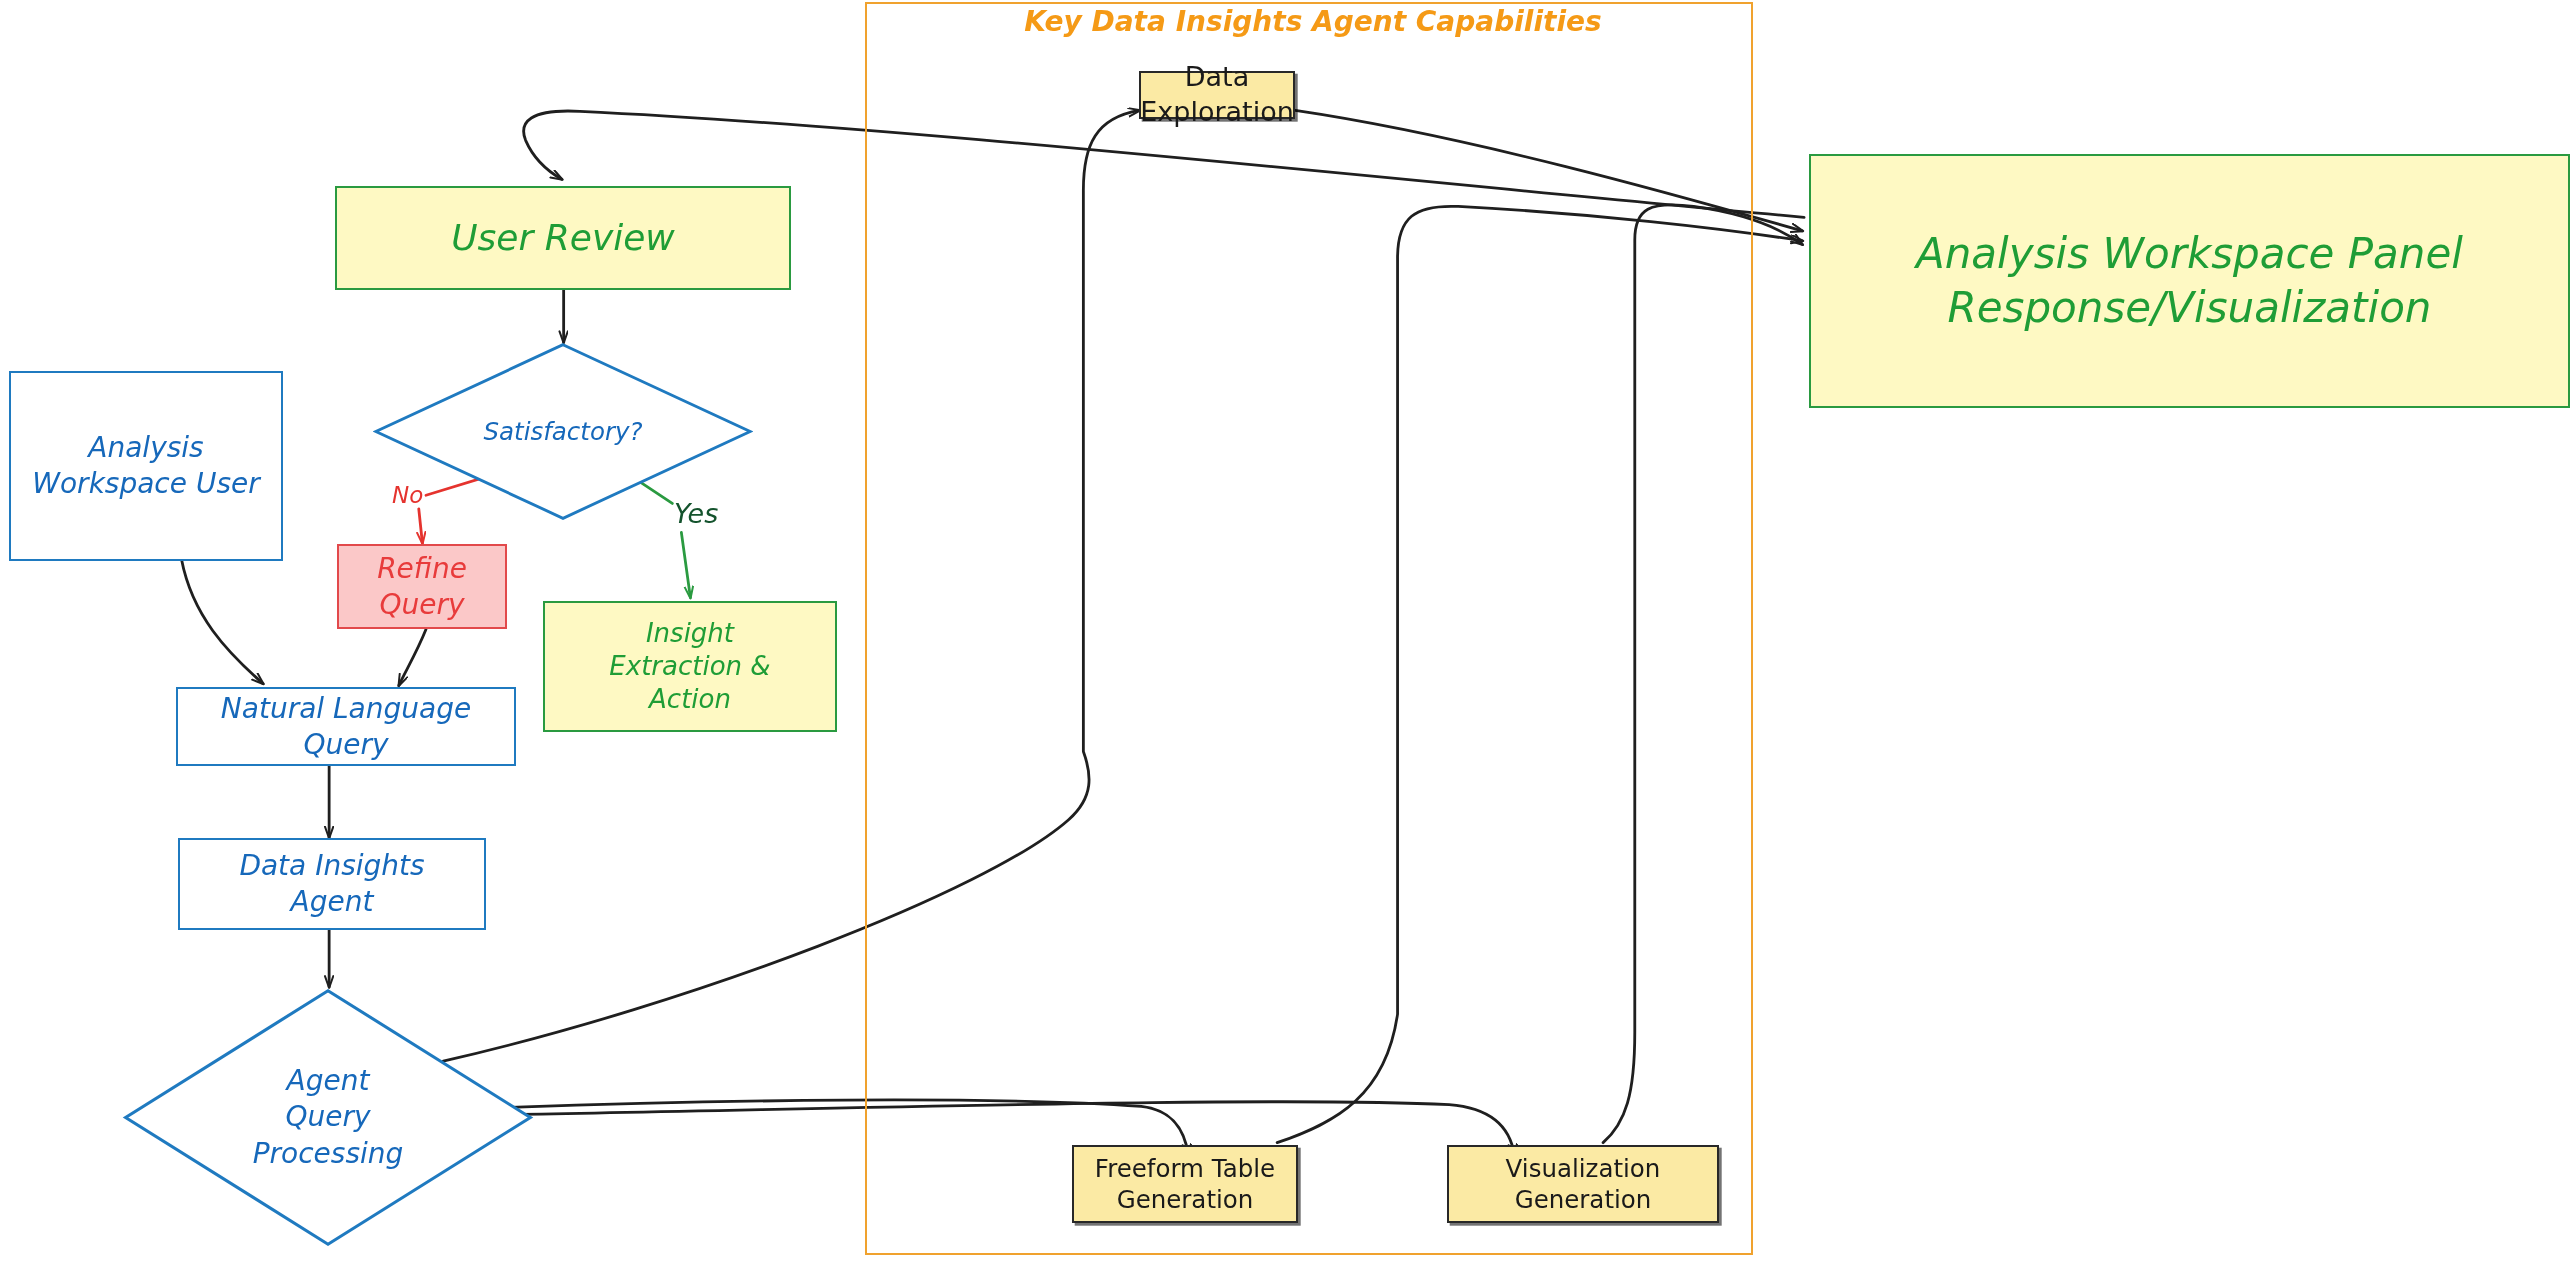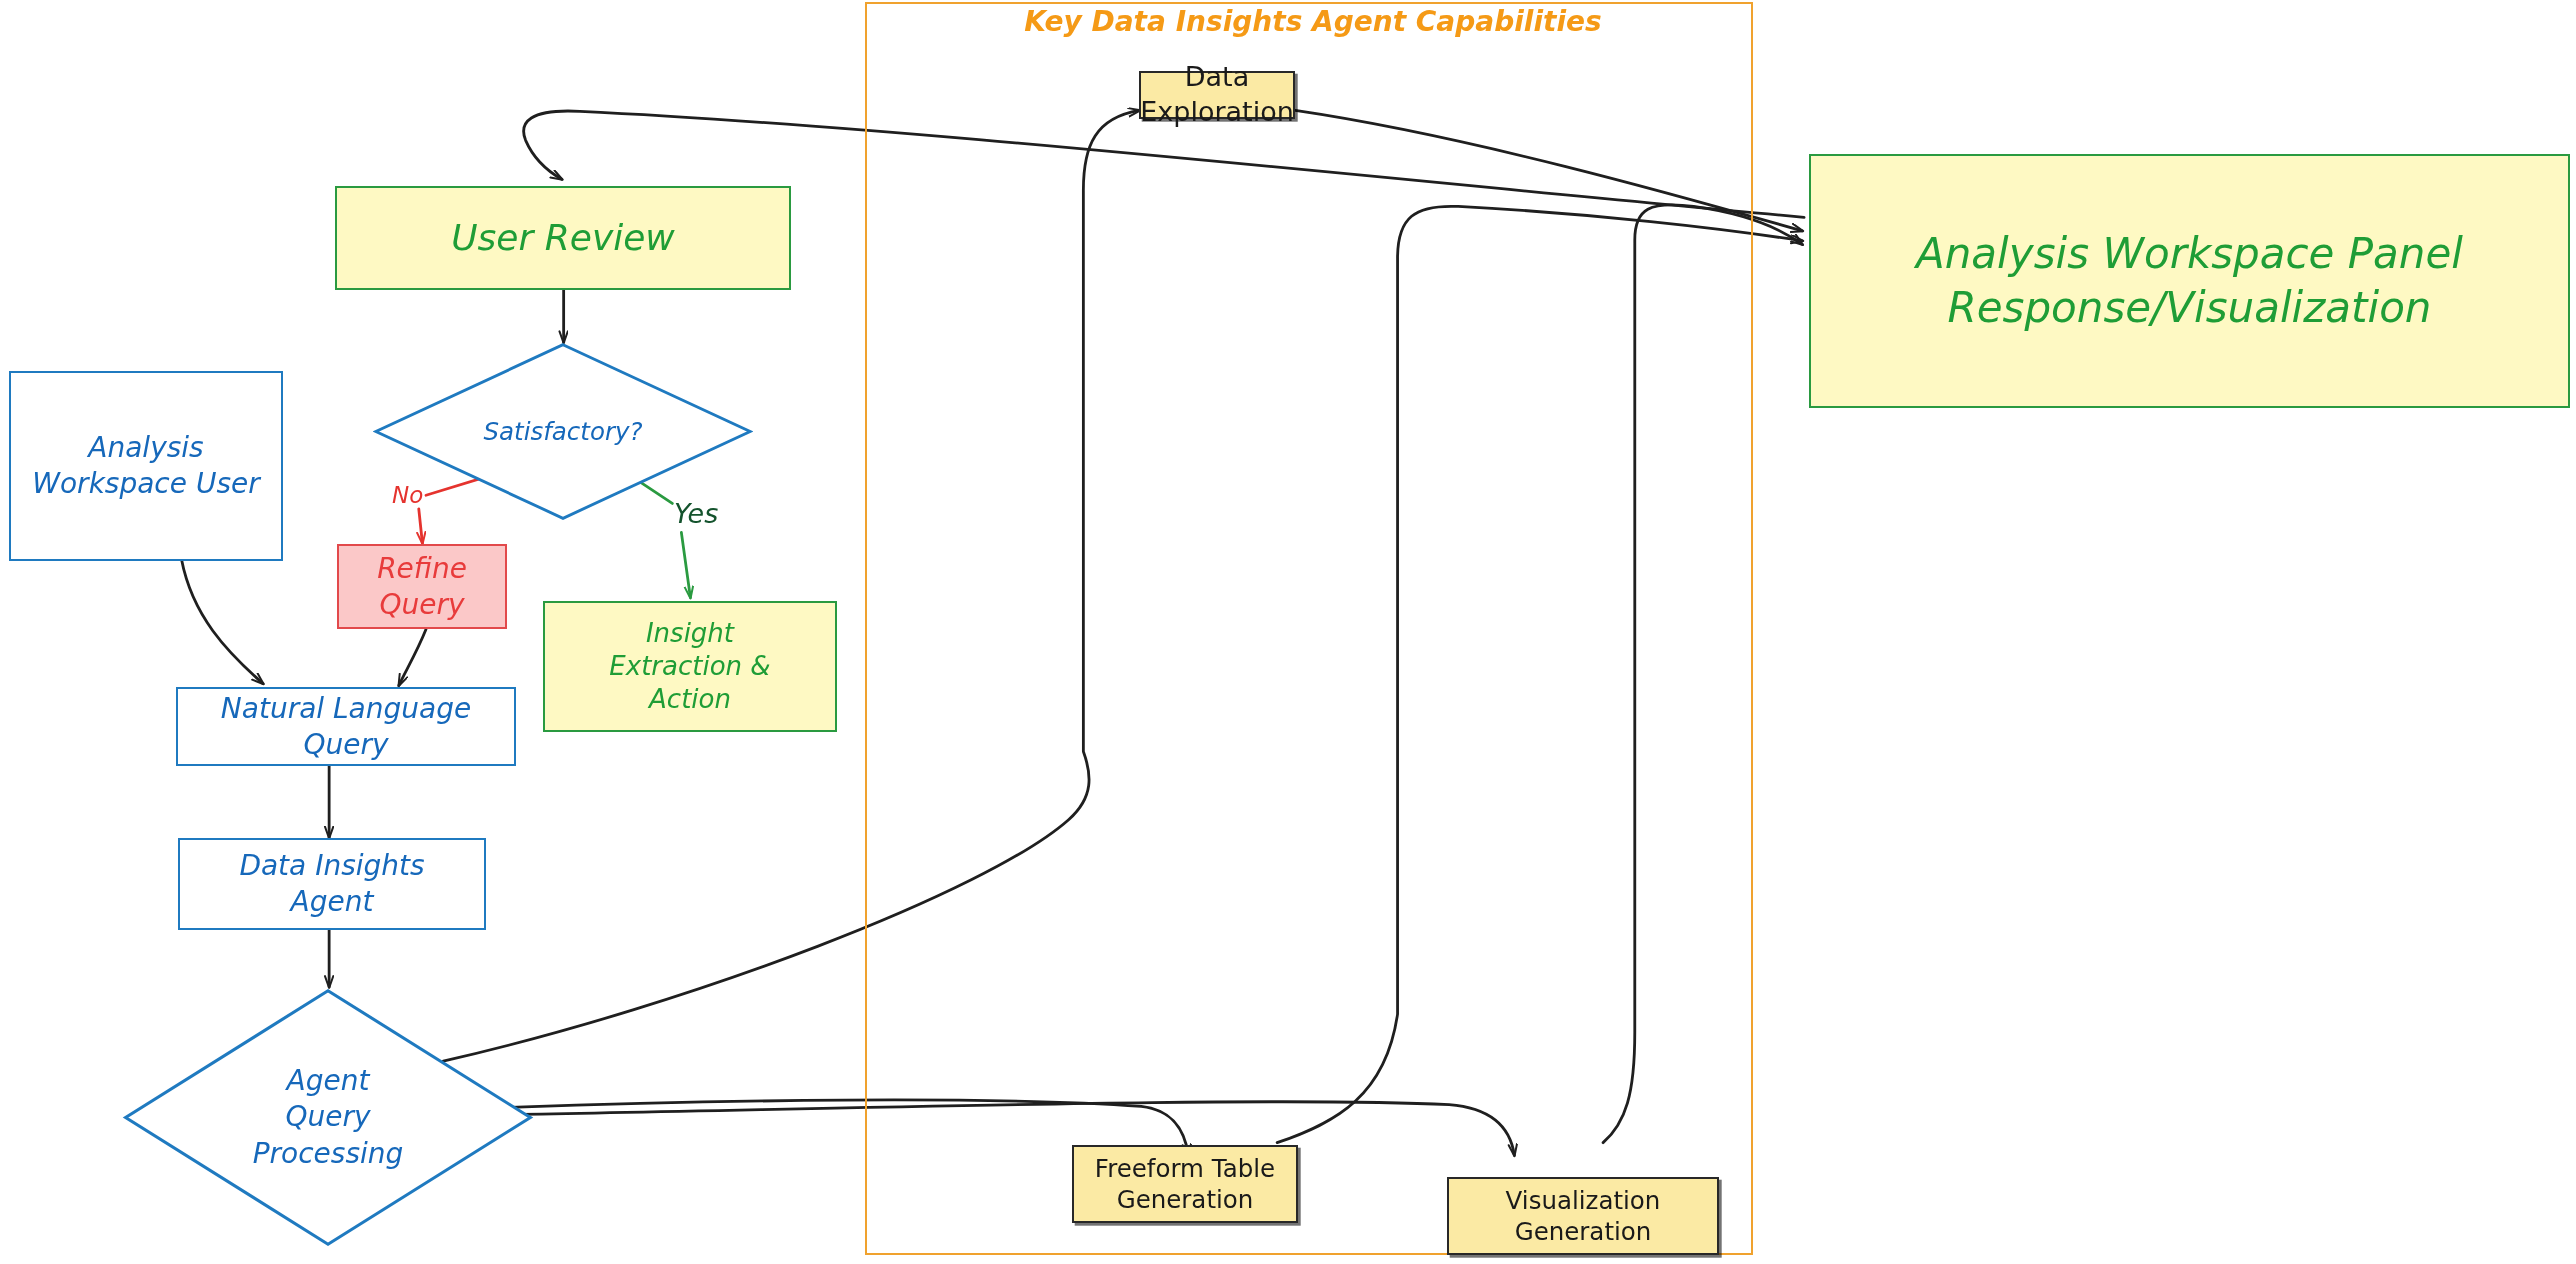--- a/index.html
+++ b/index.html
@@ -217,21 +217,21 @@
 
   <div class="node n-green" style="left:543px; top:601px; width:294px; height:131px; font-size:26px;">Insight
 Extraction &amp;
 Action</div>
 
   <div class="node n-yellow" style="left:1139px; top:71px; width:156px; height:48px; font-size:27px;">Data Exploration</div>
 
   <div class="node n-yellow" style="left:1072px; top:1145px; width:226px; height:78px; font-size:24.5px;">Freeform Table
 Generation</div>
 
-  <div class="node n-yellow" style="left:1447px; top:1145px; width:272px; height:78px; font-size:24.5px;margin-top:32px;">Visualization
+  <div class="node n-yellow" style="left:1447px; top:1145px; width:272px; height:78px; font-size:24.5px;">Visualization
 Generation</div>
 
   <div class="node n-green" style="left:1809px; top:154px; width:761px; height:254px; font-size:42px;">Analysis Workspace Panel
 Response/Visualization</div>
 
   <div class="edge-label lbl-no" style="left:392px; top:482px; font-size:23px;">No</div>
 
   <div class="edge-label lbl-yes" style="left:674px; top:498px; font-size:27px;">Yes</div>
 
 </div>

